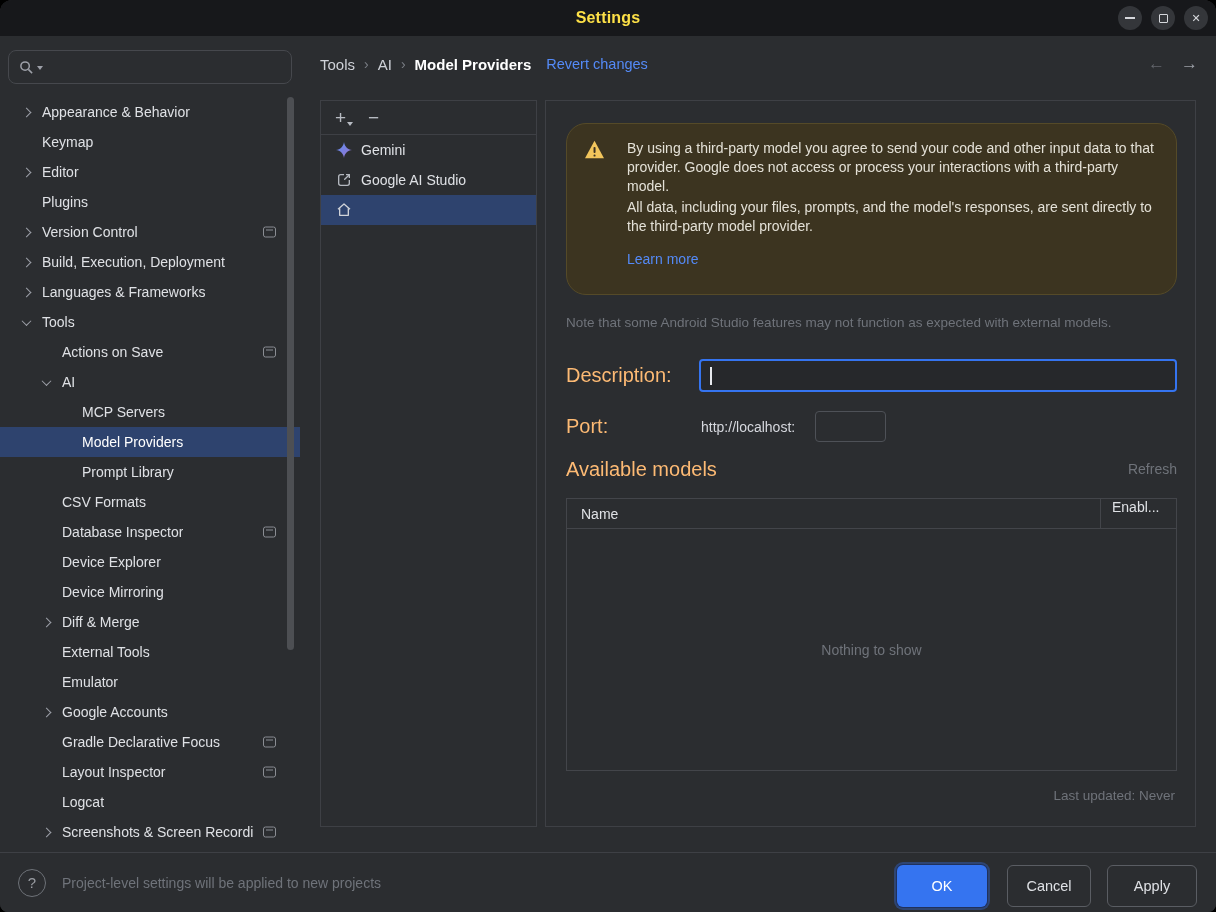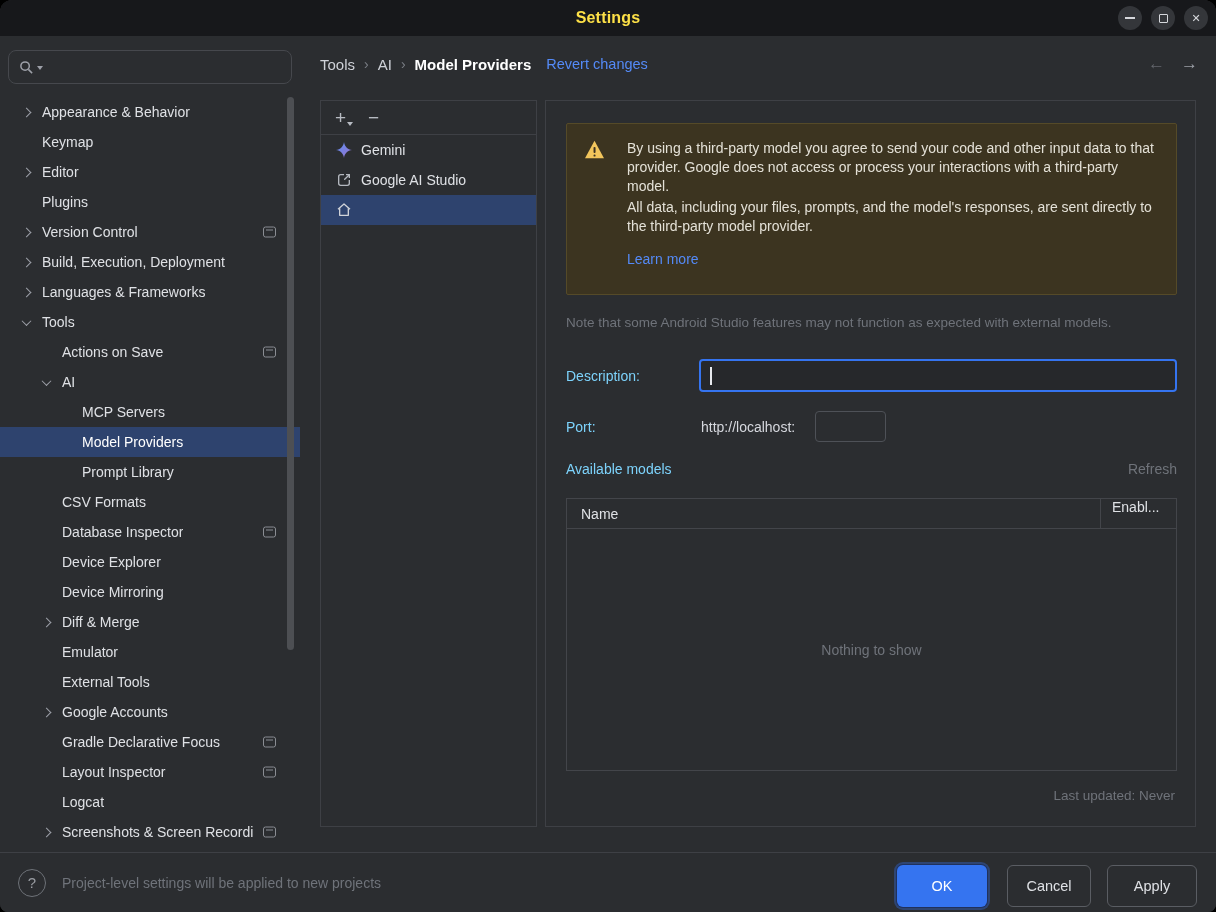--- a/index.html
+++ b/index.html
@@ -57,28 +57,28 @@
   .tb-btn{color:#b7bbc2;font-size:19px;line-height:1;position:relative;cursor:pointer}
   .tb-add::after{content:"";position:absolute;right:-7px;bottom:1px;border-left:3.5px solid transparent;
     border-right:3.5px solid transparent;border-top:4px solid #b7bbc2}
   .prov-row{height:30px;display:flex;align-items:center;padding-left:14px;gap:9px;font-size:14px;cursor:default}
   .prov-row.selected{background:#2e436e}
   .picon{width:17px;height:17px;flex:none;display:flex;align-items:center;justify-content:center}
 
   
   .detail{position:absolute;left:545px;top:100px;width:651px;height:727px;border:1px solid #3e4045;background:#2b2d30}
   .warnbox{position:absolute;left:20px;top:22px;width:611px;height:172px;background:#3c3420;
-    border:1px solid #554a28;border-radius:2px;padding:15px 16px 0 16px}
+    border:1px solid #554a28;border-radius:20px;padding:15px 16px 0 16px}
   .warn-icon{position:absolute;left:17px;top:16px}
   .warn-text{margin-left:44px;font-size:14px;line-height:19px;color:#e4e1d7;max-width:545px}
   .warn-p2{margin-top:2px}
   .learn-more{display:inline-block;margin-top:14px;color:#548af7;font-size:14px;cursor:pointer}
   .ext-note{position:absolute;left:20px;top:214px;font-size:13.5px;color:#6f737a;width:611px}
 
-  .form-label{font-size:14px;color:#7dd3fc}
+  .form-label{font-size:20px;color:#fdba74}
   .row-desc{position:absolute;left:20px;top:258px;width:611px;height:33px;display:flex;align-items:center}
   .desc-label{width:133px}
   .desc-input{width:478px;height:33px;background:#26282b;border:2px solid #3574f0;border-radius:4px;
     display:flex;align-items:center;padding-left:9px;cursor:text}
   .caret{width:1.5px;height:18px;background:#e8eaee;animation:blink 1.1s steps(1) infinite}
   @keyframes blink{50%{opacity:0}}
 
   .row-port{position:absolute;left:20px;top:310px;width:611px;height:31px;display:flex;align-items:center}
   .port-label{width:135px}
   .port-prefix{font-size:14px;color:#d6d8de;margin-right:20px}
@@ -209,25 +209,25 @@
     <div class="tree-row lvl1">
         <span class="chev none"></span>
         <span class="tlabel">Device Mirroring</span>
       </div>
     <div class="tree-row lvl1">
         <span class="chev"></span>
         <span class="tlabel">Diff &amp; Merge</span>
       </div>
     <div class="tree-row lvl1">
         <span class="chev none"></span>
+        <span class="tlabel">External Tools</span>
+      </div>
+    <div class="tree-row lvl1">
+        <span class="chev none"></span>
         <span class="tlabel">Emulator</span>
-      </div>
-    <div class="tree-row lvl1">
-        <span class="chev none"></span>
-        <span class="tlabel">External Tools</span>
       </div>
     <div class="tree-row lvl1">
         <span class="chev"></span>
         <span class="tlabel">Google Accounts</span>
       </div>
     <div class="tree-row lvl1">
         <span class="chev none"></span>
         <span class="tlabel">Gradle Declarative Focus</span>
         <span class="pbadge"></span>
       </div>

